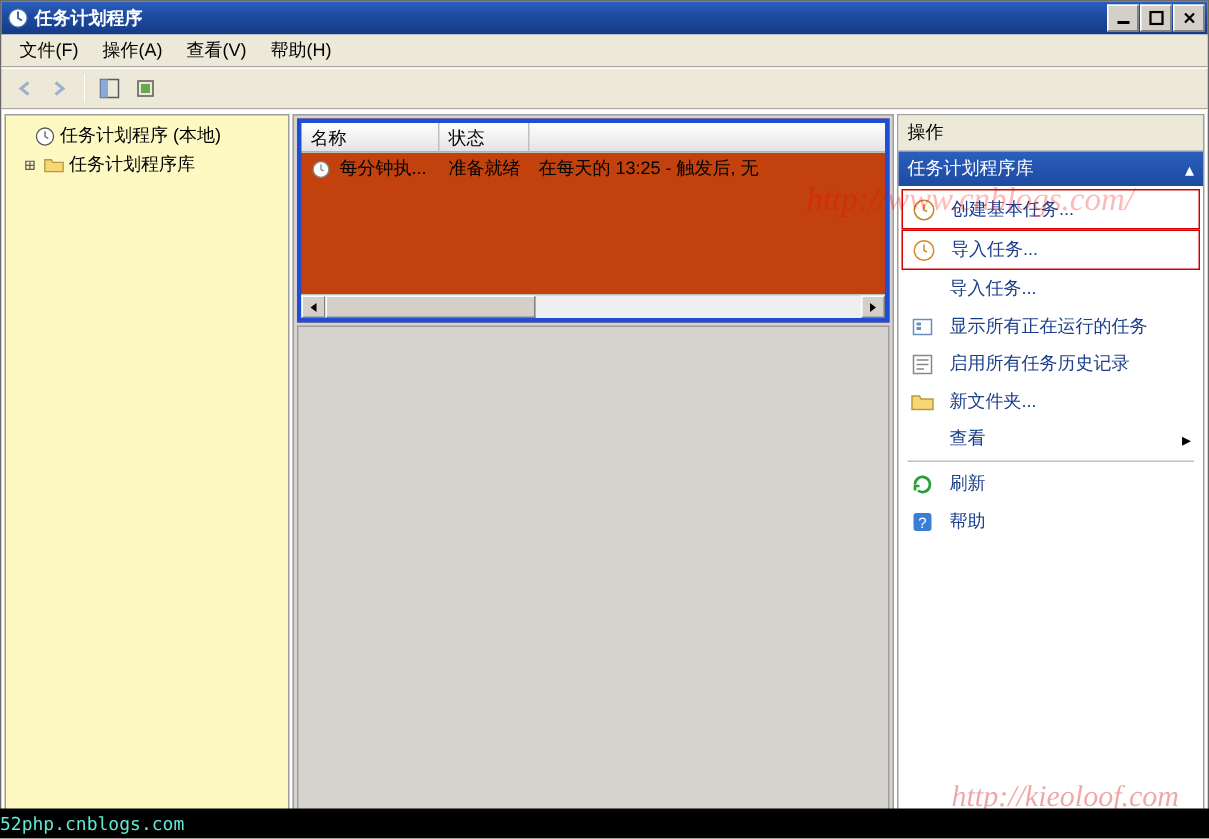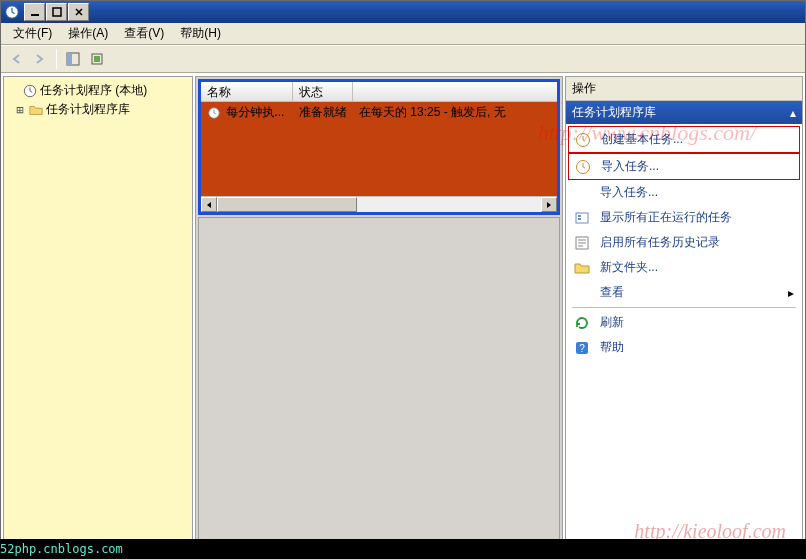--- a/index.html
+++ b/index.html
@@ -131,21 +131,21 @@
   .sb-btn { width: 16px; background: #d4d0c8; border: 1px solid #fff; border-right-color:#808080; border-bottom-color:#808080; display:flex;align-items:center;justify-content:center; }
   .sb-track { flex: 1; position: relative; }
   .sb-thumb { position: absolute; left: 0; top: 0; bottom: 0; width: 140px; background: #d4d0c8; border: 1px solid #fff; border-right-color:#808080; border-bottom-color:#808080; }
   .details {
     flex: 1;
     background: #d6d3ce;
     border: 1px solid #9e9e9e;
     margin: 0 2px 2px 2px;
   }
   .actions-pane {
-    width: 238px;
+    width: 205px;
     background: #fff;
     border: 1px solid #9e9e9e;
     margin: 2px 2px 2px 0;
     display: flex;
     flex-direction: column;
   }
   .actions-title {
     background: #ece9d8;
     border-bottom: 1px solid #c0c0c0;
     padding: 3px 6px;
@@ -208,20 +208,21 @@
 
 <div class="window">
 
   <div class="titlebar">
     <span class="ticon">
       <svg viewBox="0 0 16 16">
           <circle cx="8" cy="8" r="7" fill="#fff" stroke="#3a6ea5"></circle>
           <path d="M8 3v5l3 2" stroke="#3a6ea5" fill="none" stroke-width="1.5"></path>
         </svg>
     </span>
+    <span class="ttext">任务计划程序</span>
     <div class="winbtn">
         <svg width="10" height="10">
           <rect x="1" y="7" width="8" height="2" fill="#000"></rect>
         </svg>
       </div>
     <div class="winbtn">
         <svg width="10" height="10">
           <rect x="1" y="1" width="8" height="8" fill="none" stroke="#000" stroke-width="1.5"></rect>
         </svg>
       </div>

